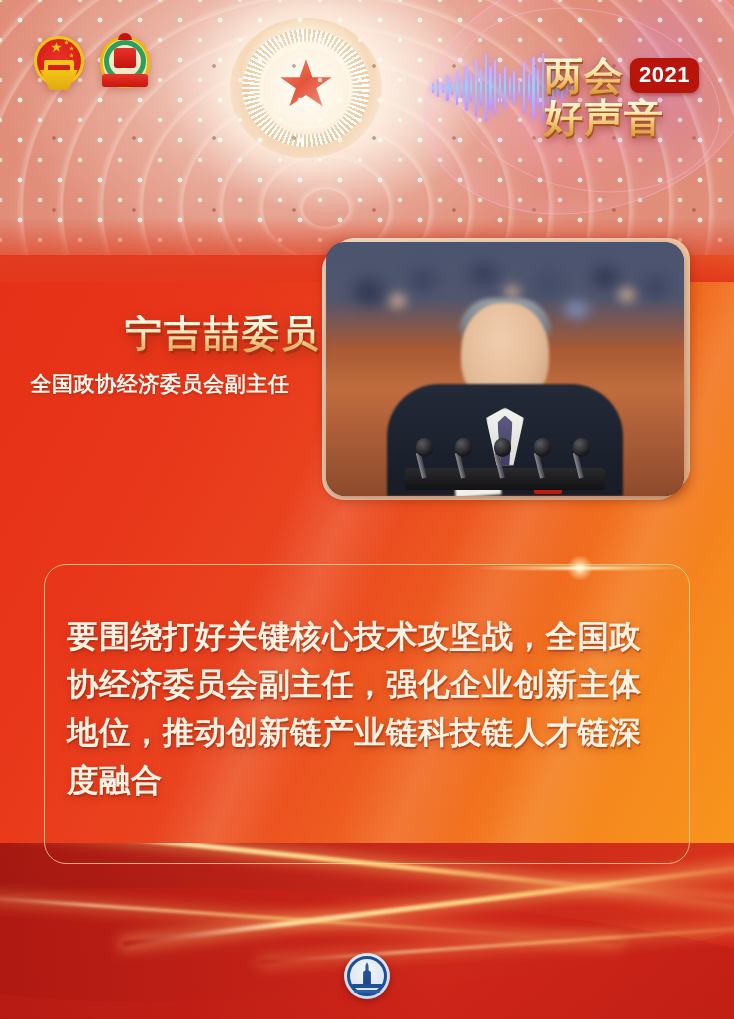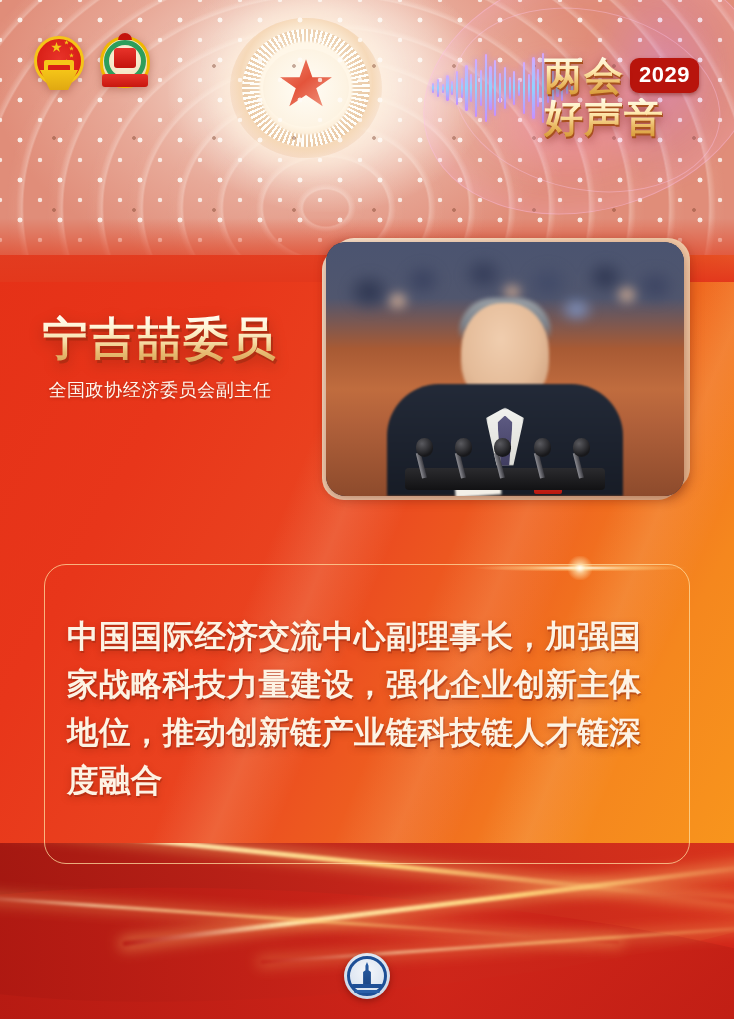--- a/index.html
+++ b/index.html
@@ -222,29 +222,30 @@
   }
   .sparkle:after{
     content:""; position:absolute; left:136px; top:16px; width:28px; height:24px;
     background:radial-gradient(circle, rgba(255,255,245,1) 0%, rgba(255,240,190,.6) 30%, rgba(255,220,140,0) 70%);
   }
 
   
   .name-block{ position:absolute; left:0; top:315px; width:320px; z-index:6; text-align:center; }
   .person-name{
     font-family:"DejaVu Sans","Liberation Sans",sans-serif;
-    font-size:45px; font-weight:bold; letter-spacing:2px; line-height:1.05;
+    font-size:37px; font-weight:bold; letter-spacing:2px; line-height:1.05;
     background:linear-gradient(180deg,#fffdf4 0%,#fff3d2 30%,#f6dca4 58%,#e8bd74 78%,#dca65a 100%);
     -webkit-background-clip:text; background-clip:text; color:transparent;
     filter:drop-shadow(2px 3px 0 rgba(150,42,16,.55)) drop-shadow(0 4px 7px rgba(120,25,10,.4));
+    text-align:right;
   }
   .person-sub{
     margin-top:14px;
     font-family:"DejaVu Sans","Liberation Sans",sans-serif;
-    font-size:18px; font-weight:normal; line-height:1.6; letter-spacing:.6px;
+    font-size:21px; font-weight:bold; line-height:1.6; letter-spacing:.6px;
     color:#fff6ee;
     text-shadow:0 1px 3px rgba(130,30,10,.55);
   }
 
   
   .photo-wrap{ position:absolute; left:322px; top:238px; width:368px; height:262px; z-index:5; }
   .photo-frame{
     position:absolute; left:10px; top:0; width:358px; height:252px; border-radius:22px;
     background:linear-gradient(135deg,#fbe6cf,#f6d3b3 40%,#e8b98f);
     box-shadow:0 4px 14px rgba(120,30,10,.35);
@@ -487,21 +488,21 @@
         <div class="topdot"></div>
         <div class="inner"></div>
         <div class="banner"></div>
       </div>
     </div>
   </div>
 
   <div class="logo">
     <div class="logo-row1">
       <span class="logo-cn">两会</span>
-      <span class="logo-badge">2029</span>
+      <span class="logo-badge">2021</span>
     </div>
     <div class="logo-row2">好声音</div>
   </div>
 
   <div class="body-bg"></div>
   <div class="top-fade"></div>
   <div class="sparkle"></div>
 
   <div class="name-block">
     <div class="person-name">宁吉喆委员</div>
@@ -541,21 +542,21 @@
           <div class="head"></div>
         </div>
       <div class="mic m5">
           <div class="stem"></div>
           <div class="head"></div>
         </div>
     </div>
   </div>
 
   <div class="quote-box">
-    <div class="quote-text">中国国际经济交流中心副理事长，加强国家战略科技力量建设，强化企业创新主体地位，推动创新链产业链科技链人才链深度融合</div>
+    <div class="quote-text">要围绕打好关键核心技术攻坚战，全国政协经济委员会副主任，强化企业创新主体地位，推动创新链产业链科技链人才链深度融合</div>
   </div>
 
   <div class="bottom">
     <div class="bt-swoosh-a"></div>
     <div class="bt-swoosh-b"></div>
     <div class="ribbon r1"></div>
     <div class="ribbon r2"></div>
     <div class="ribbon r3"></div>
     <div class="ribbon r4"></div>
     <div class="foot-logo">

